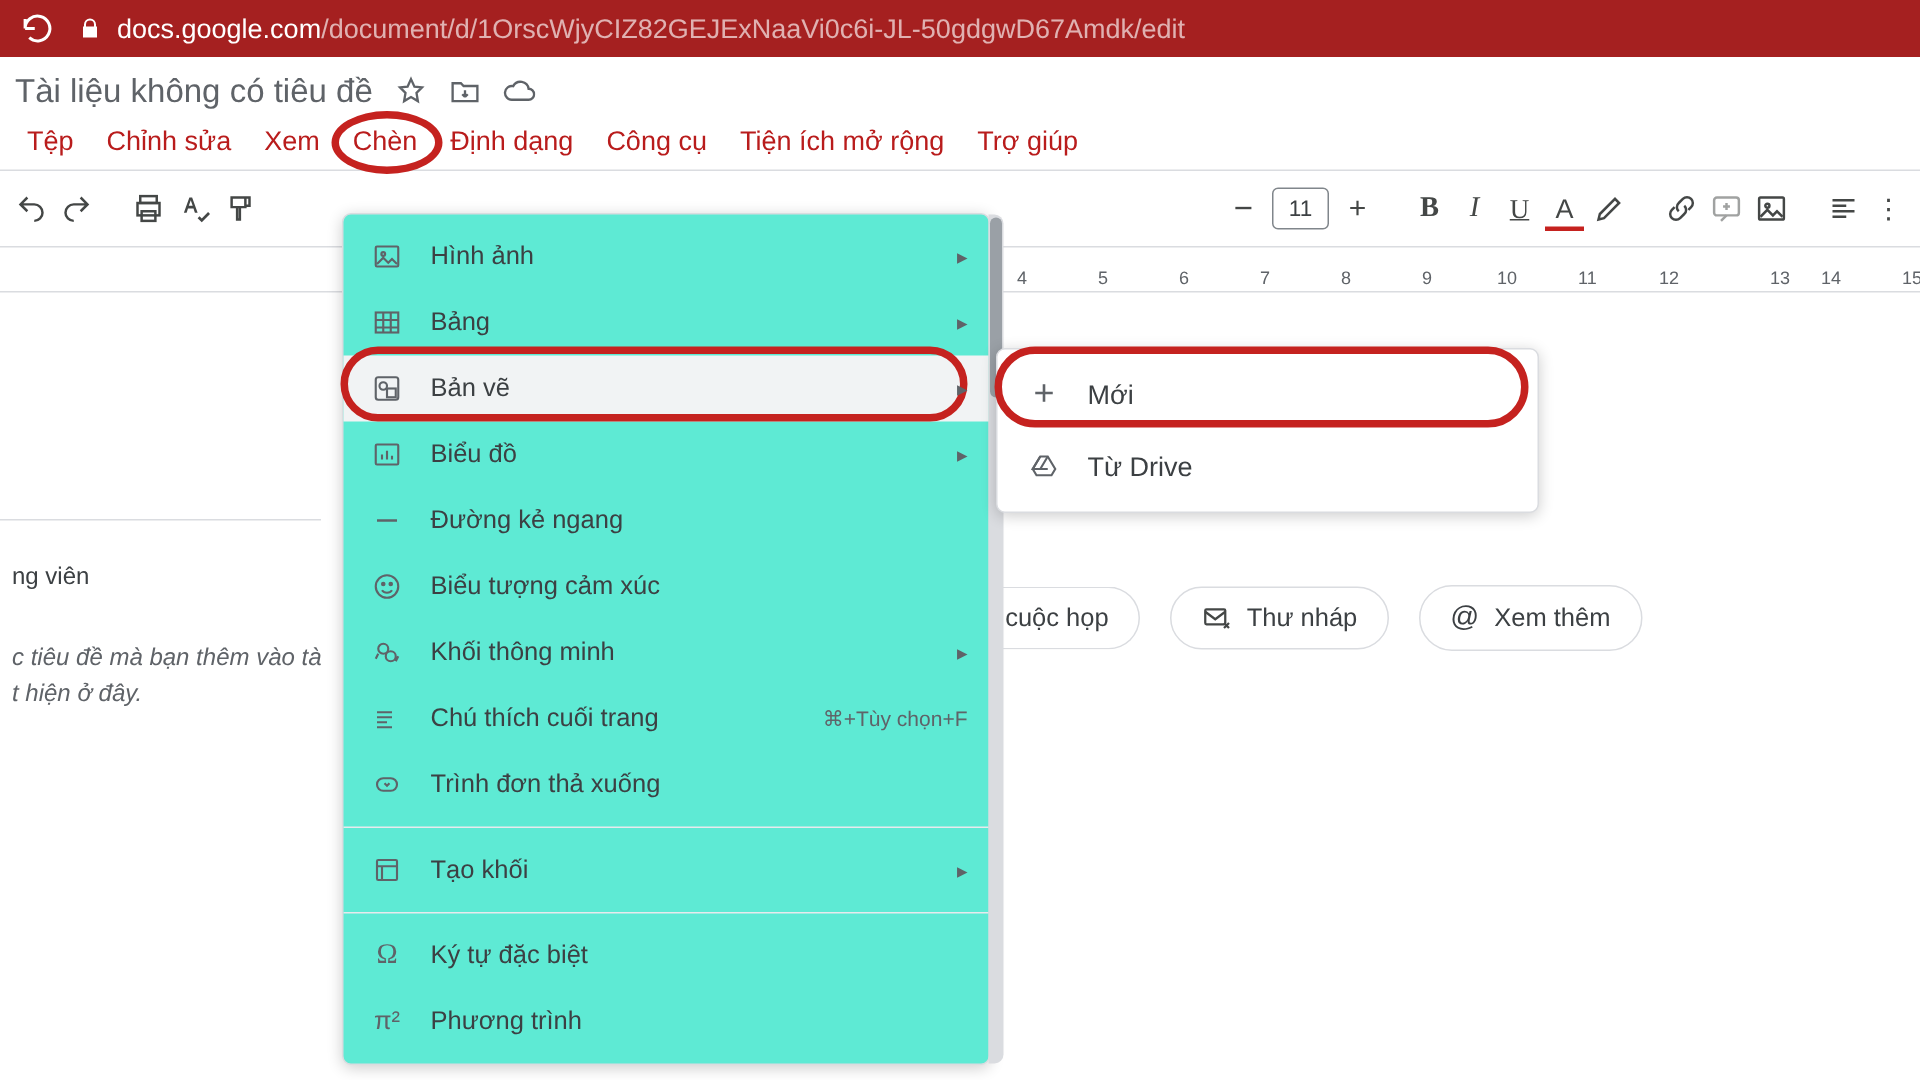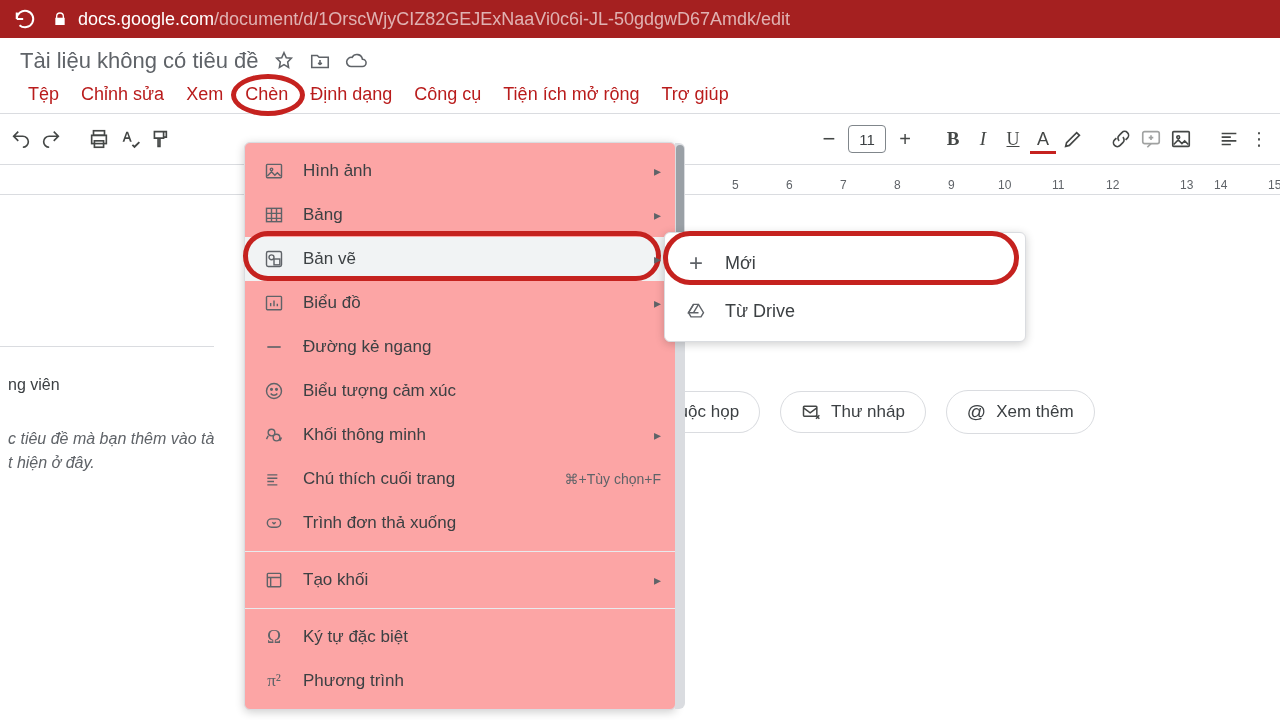--- a/index.html
+++ b/index.html
@@ -7,21 +7,21 @@
 
   
   .browser-bar { height: 38px; background: #a52020; display: flex; align-items: center; padding: 0 14px; gap: 16px; }
   .reload-icon { width: 22px; height: 22px; color: #fff; }
   .url-region { display: flex; align-items: center; gap: 10px; color: #fff; font-size: 18px; }
   .lock-icn { width: 16px; height: 16px; color: #fff; }
   .url-bold { color: #fff; }
   .url-faded { color: rgba(255,255,255,0.65); }
 
   
-  .docs-header { padding: 10px 0 0 20px; }
+  .docs-header { padding: 10px 0 0 10px; }
   .title-row { display: flex; align-items: center; gap: 14px; font-size: 22px; color: #202124; padding-left: 0; }
   .title-row .icon { width: 22px; height: 22px; color: #5f6368; }
   .menu-row { display: flex; align-items: center; gap: 22px; font-size: 18px; color: #b91c1c; padding: 10px 0 8px 8px; }
   .menu-item { cursor: pointer; }
   .menu-item.active-circle { position: relative; z-index: 10; }
   .red-oval { position: absolute; border: 5px solid #c5221f; border-radius: 50%; pointer-events: none; }
 
   
   .toolbar { height: 52px; border-top: 1px solid #dadce0; border-bottom: 1px solid #dadce0; display: flex; align-items: center; padding: 0 10px; gap: 8px; }
   .tb-ic { width: 22px; height: 22px; color: #444746; display: flex; align-items: center; justify-content: center; }
@@ -41,21 +41,21 @@
   .left-text { position: absolute; left: 8px; top: 318px; font-size: 16px; color: #5f6368; line-height: 1.5; }
   .left-text .bold { font-weight: 500; color: #3c4043; }
   .left-text .ital { font-style: italic; font-size: 16px; color: #5f6368; max-width: 230px; }
 
   
   .chips { position: absolute; left: 600px; top: 390px; display: flex; gap: 20px; align-items:center; }
   .chip { display:flex; align-items:center; gap:10px; border:1px solid #dadce0; border-radius: 22px; padding: 10px 20px; font-size: 17px; color:#3c4043; background:#fff; }
   .chip.partial { border-left:none; border-top-left-radius:0; border-bottom-left-radius:0; }
 
   
-  .menu-panel { position: absolute; left: 244px; top: 142px; width: 432px; background:#fca5a5; border:1px solid #dadce0; border-radius: 6px; box-shadow: 0 2px 10px rgba(0,0,0,.2); padding: 6px 0; z-index: 5; }
+  .menu-panel { position: absolute; left: 228px; top: 142px; width: 432px; background:#5eead4; border:1px solid #dadce0; border-radius: 6px; box-shadow: 0 2px 10px rgba(0,0,0,.2); padding: 6px 0; z-index: 5; }
   .menu-panel .row { display:flex; align-items:center; gap:18px; padding: 11px 18px; font-size: 17px; color:#3c4043; position:relative; }
   .menu-panel .row.sub::after { content:"▸"; position:absolute; right:14px; color:#5f6368; font-size:14px;}
   .menu-panel .row .ic { width:22px; height:22px; color:#5f6368; display:flex; align-items:center; justify-content:center;}
   .menu-panel .row.highlight { background:#f1f3f4; }
   .menu-panel hr { border:none; border-top:1px solid #e8eaed; margin:6px 0; }
   .menu-panel .shortcut { position:absolute; right:14px; color:#5f6368; font-size:14px; }
   .menu-scroll { position:absolute; right:-10px; top:0; bottom:0; width:10px; background:#dadce0; border-top-right-radius:6px; border-bottom-right-radius:6px;}
   .menu-scroll::before{content:"";position:absolute;left:1px;top:2px;width:8px;height:120px;background:#9aa0a6;border-radius:4px;}
 
   
@@ -320,21 +320,21 @@
         </svg>
       </span>
       <span>Tạo khối</span>
     </div>
   <hr>
   <div class="row">
       <span class="ic" style="font-size:19px;font-family:serif;">Ω</span>
       <span>Ký tự đặc biệt</span>
     </div>
   <div class="row">
-      <span class="ic" style="font-size:17px;font-family:Liberation Serif, serif;">π²</span>
+      <span class="ic" style="font-size:17px;font-family:Liberation Sans, sans-serif;">π²</span>
       <span>Phương trình</span>
     </div>
 </div>
 
 <div class="submenu">
   <div class="row" style="position:relative;">
     <span class="ic" style="font-size:24px;">+</span>
     <span>Mới</span>
     <span class="red-oval" style="left:-2px; top:-8px; width:356px; height:54px; border-radius:27px;"></span>
   </div>

